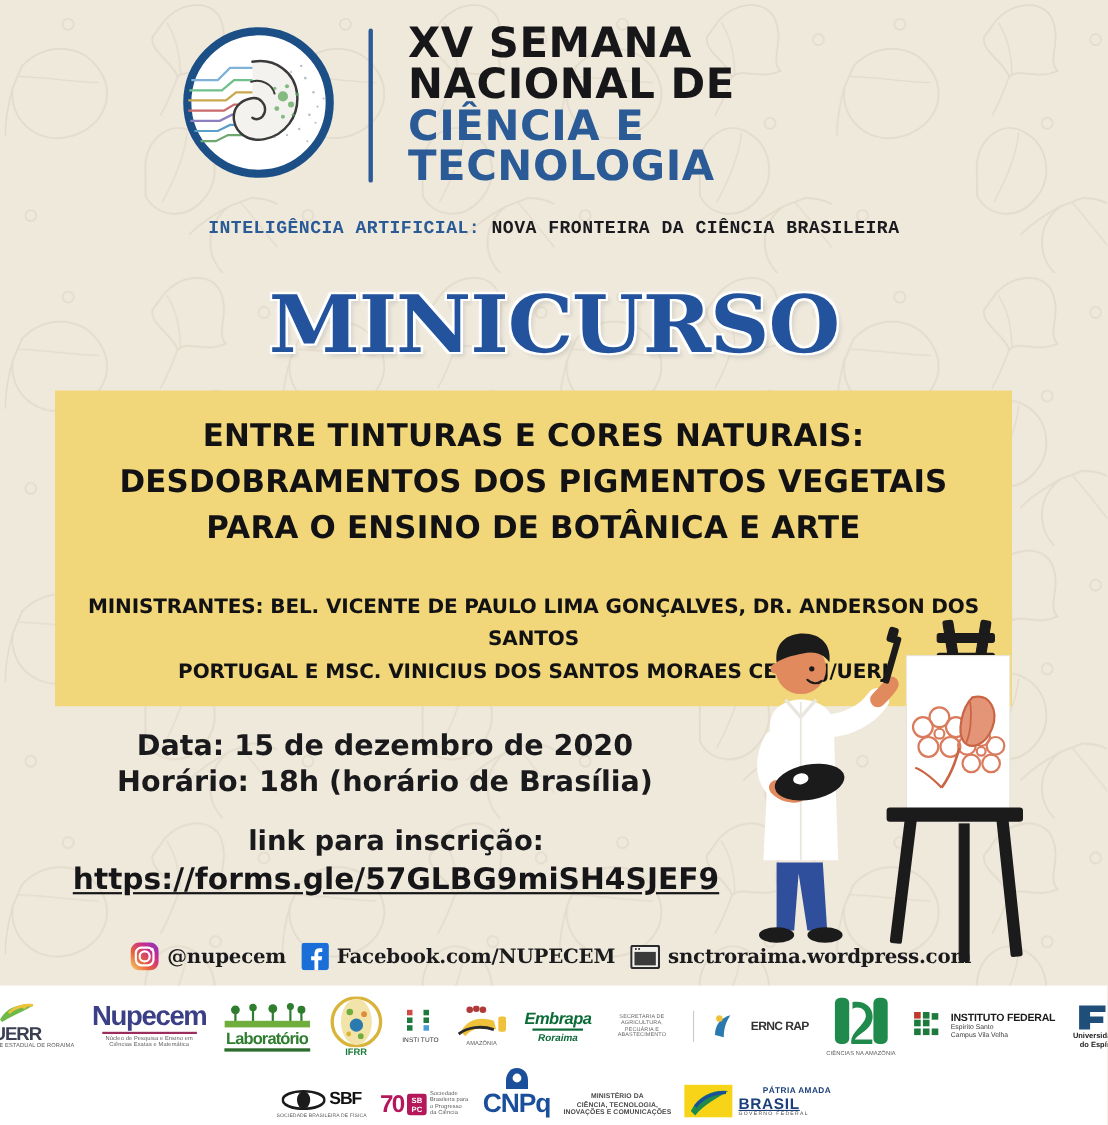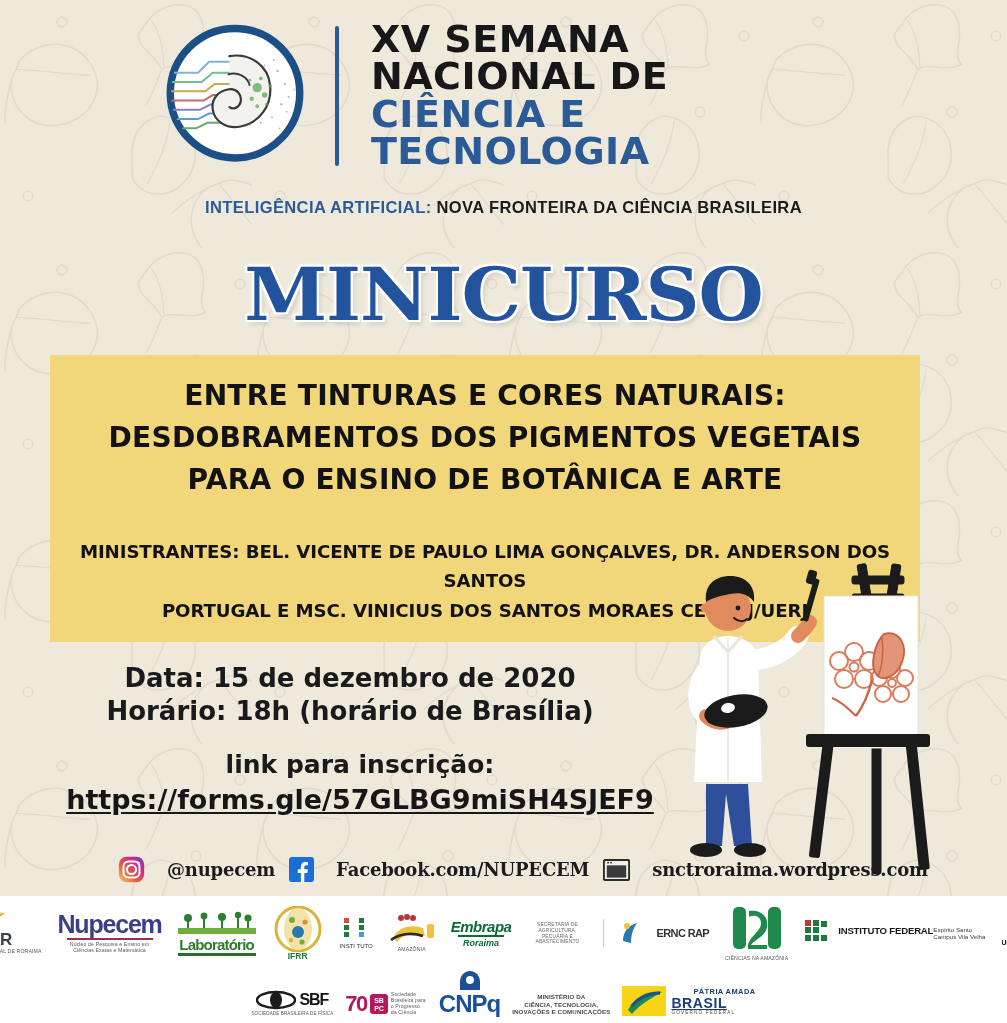--- a/index.html
+++ b/index.html
@@ -35,21 +35,21 @@
   .header-text{display:flex;flex-direction:column;line-height:.98;}
   .ht-line{
     font-family:"DejaVu Sans", sans-serif;
     font-weight:bold;font-size:38px;letter-spacing:.5px;
     text-transform:uppercase;
   }
   .ht-dark{color:#17171a;}
   .ht-blue{color:#2a5b96;}
   .subtitle{
     position:absolute;left:0;top:198px;width:1007px;text-align:center;
-    font-family:Liberation Sans, sans-serif;
+    font-family:Liberation Mono, monospace;
     font-weight:bold;font-size:16.5px;letter-spacing:.4px;
     color:#1b1b1f;text-transform:uppercase;
   }
   .subtitle .sb-blue{color:#2a5b96;}
   
   .minicurso{
     position:absolute;left:0;top:252px;width:1007px;text-align:center;
     font-family:"DejaVu Serif", serif;
     font-weight:bold;font-size:72px;letter-spacing:-1px;
     color:#23539c;
@@ -95,21 +95,21 @@
   
   .illustration{
     position:absolute;left:676px;top:556px;width:331px;height:320px;
   }
   
   .social-row{
     position:absolute;left:118px;top:856px;
     display:flex;align-items:center;gap:14px;
     font-family:"DejaVu Serif", serif;
   }
-  .social-item{display:flex;align-items:center;gap:22px;}
+  .social-item{display:flex;align-items:center;gap:7px;}
   .social-item .lbl{font-size:18px;font-weight:bold;color:#1b1b1d;letter-spacing:-.2px;}
   .ig-icon{width:27px;height:27px;border-radius:8px;flex:0 0 auto;}
   .fb-icon{width:25px;height:25px;flex:0 0 auto;}
   .web-icon{width:27px;height:22px;flex:0 0 auto;}
   
   .footer{
     position:absolute;left:0;top:896px;width:1007px;height:127px;background:#ffffff;
   }
   .logo-row{
     position:absolute;left:0;display:flex;align-items:center;
@@ -521,21 +521,21 @@
             <rect x="1" y="7" width="6" height="6"></rect>
               <rect x="1" y="15" width="6" height="6"></rect>
             <rect x="9" y="7" width="6" height="6"></rect>
               <rect x="9" y="15" width="6" height="6"></rect>
             <rect x="17" y="1" width="6" height="6"></rect>
               <rect x="17" y="15" width="6" height="6"></rect>
           </g>
           <rect x="1" y="0" width="6" height="6" fill="#c0392b"></rect>
           <rect x="9" y="0" width="6" height="6" fill="#1d7a3c"></rect>
         </svg>
-        <div style="display:flex;flex-direction:row;align-items:flex-start;">
+        <div style="display:flex;flex-direction:column;align-items:flex-start;">
           <span class="logo-word" style="font-size:9.6px;color:#1a1a1a;letter-spacing:-.2px;">INSTITUTO FEDERAL</span>
           <span class="logo-sub" style="font-size:6.2px;color:#3b3b3b;line-height:1.2;white-space:pre-line;">Espírito Santo
 Campus Vila Velha</span>
         </div>
       </div>
 
       <div class="logo l-ufes">
         <svg width="62" height="28" viewBox="0 0 62 28" aria-hidden="true">
           <path d="M2,3 H26 V9 H12 V13 H24 V19 H12 V25 H2 Z" fill="#1f4e79"></path>
           <path d="M30,3 H58 L52,9 H38 V12 H54 L48,18 H38 V22 H58 L52,26 H30 Z" fill="#1f4e79"></path>

